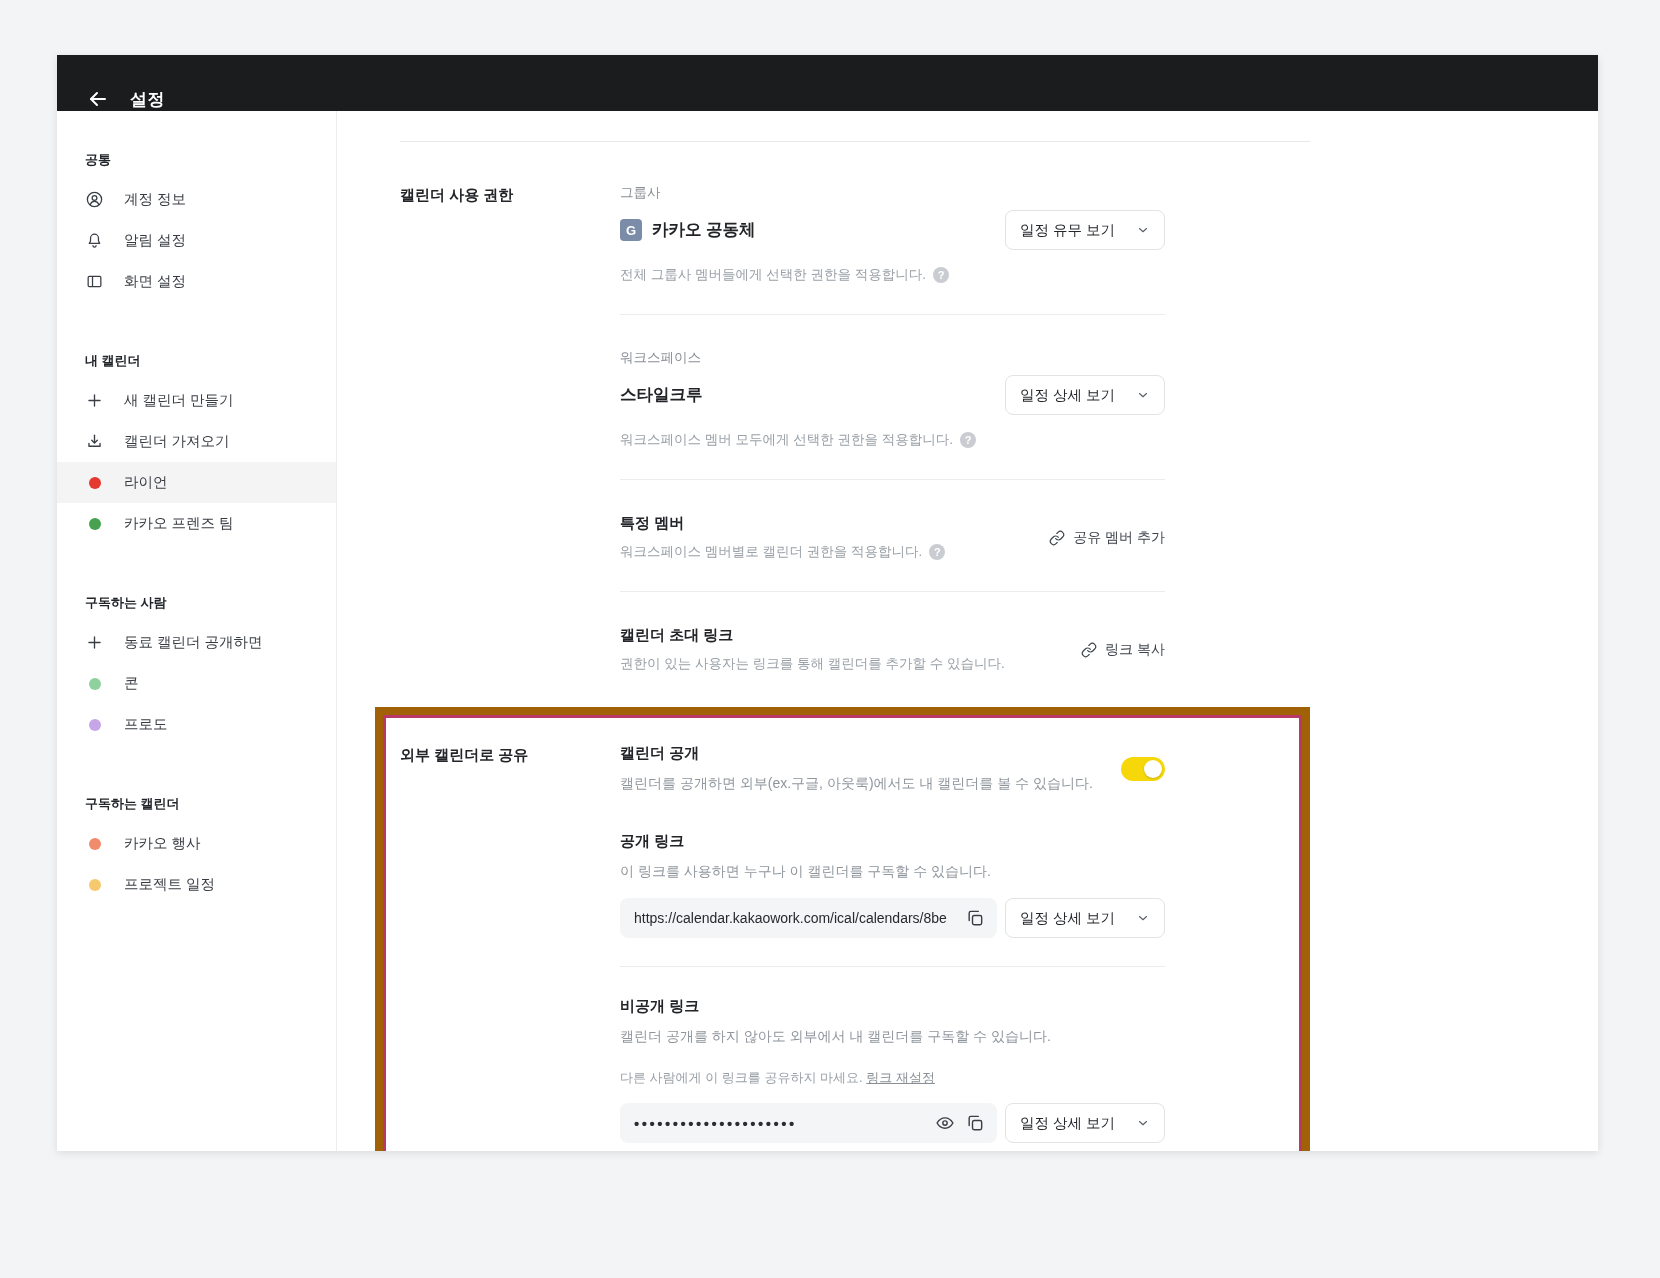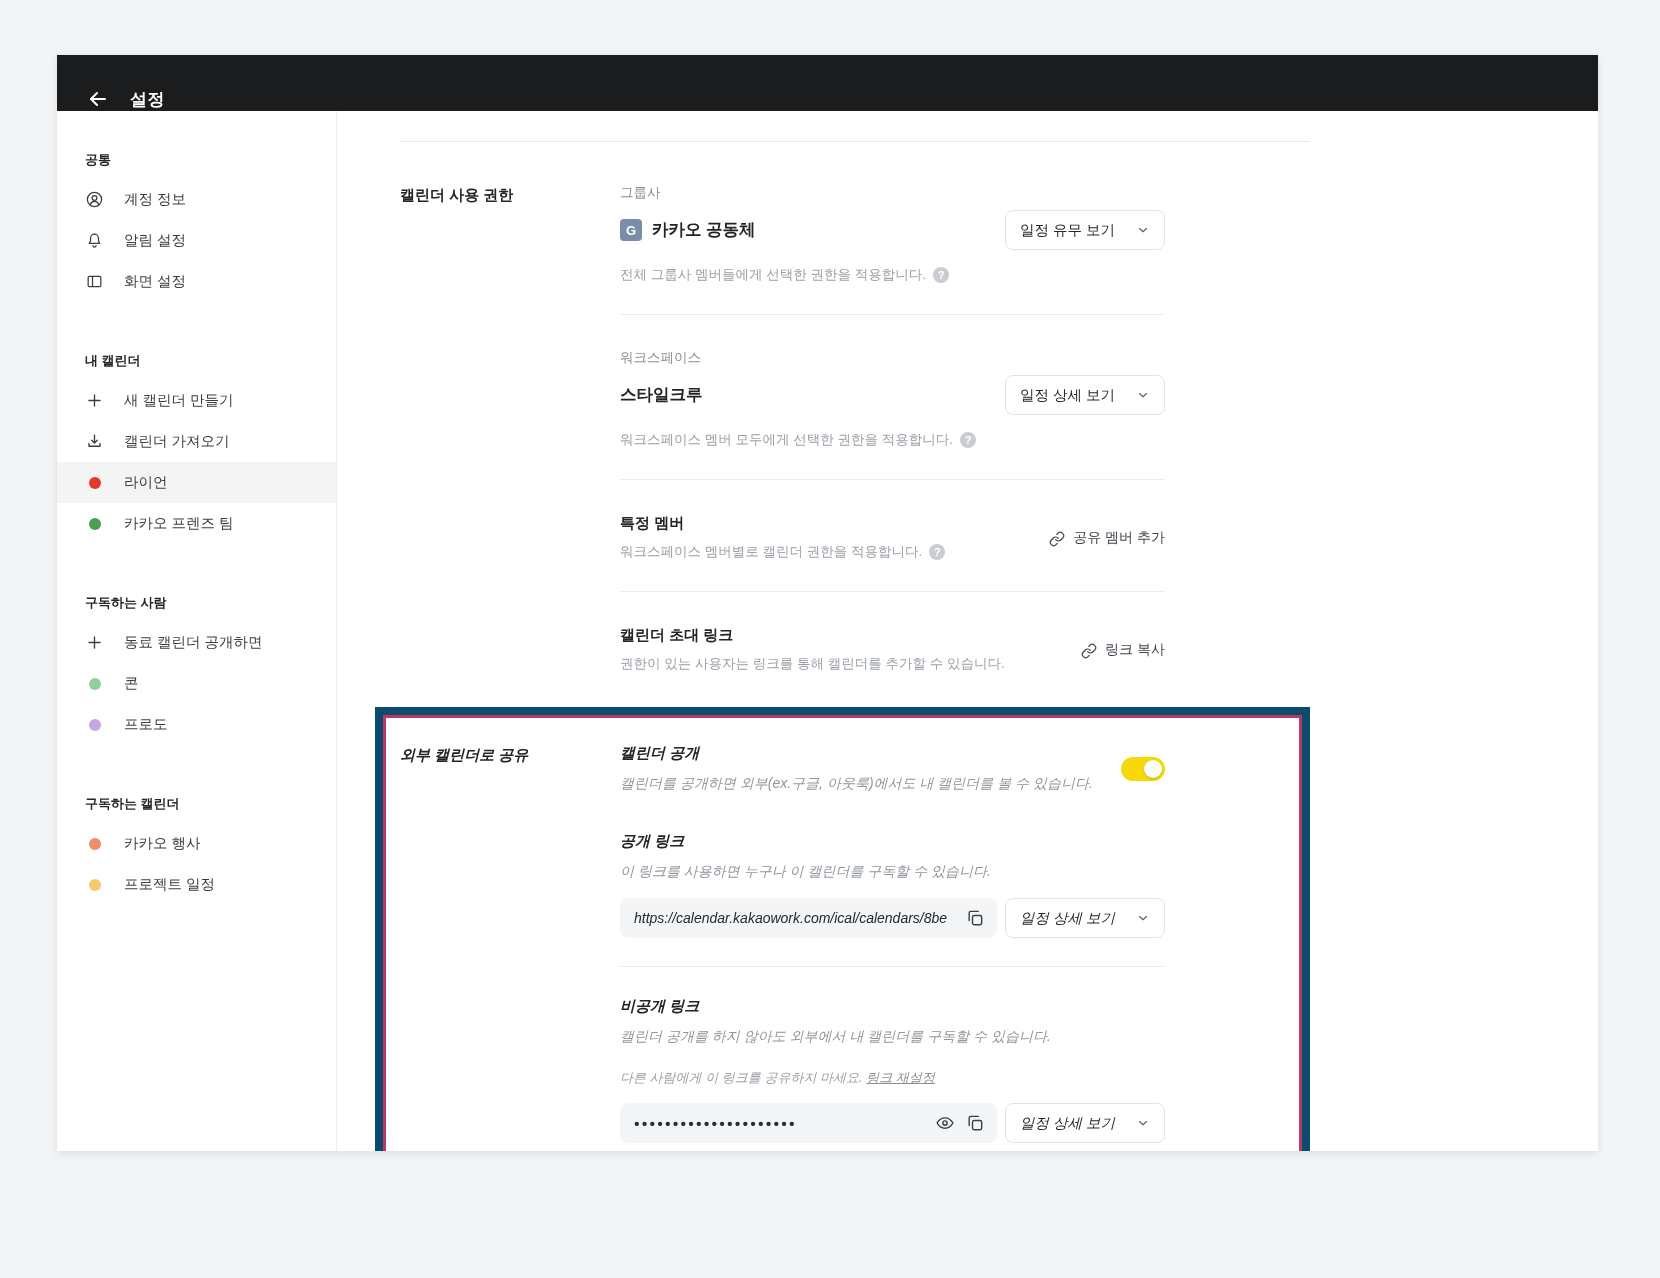--- a/index.html
+++ b/index.html
@@ -74,25 +74,25 @@
     width:160px; height:40px; background:#fff;
     border:1px solid #E2E3E5; border-radius:8px;
     display:flex; align-items:center; justify-content:space-between;
     padding:0 14px; font-size:14.5px; color:#23262B; cursor:pointer; flex:0 0 160px;
   }
   .chev { width:14px; height:14px; color:#5B6169; }
 
   .flat-row { display:flex; justify-content:space-between; align-items:center; }
   .flat-title { font-size:15px; font-weight:700; color:#222428; }
   .flat-helper { margin-top:10px; }
-  .action { display:flex; align-items:flex-end; gap:8px; font-size:14px; color:#3E434B; cursor:pointer; white-space:nowrap; }
+  .action { display:flex; align-items:center; gap:8px; font-size:14px; color:#3E434B; cursor:pointer; white-space:nowrap; }
   .action svg { width:16px; height:16px; }
 
   
-  .hl-band { background:#0c4a6e; padding:8px; margin:34px 8px 0 -25px; width:935px;font-style:italic; }
+  .hl-band { background:#a16207; padding:8px; margin:34px 8px 0 -25px; width:935px; }
   .hl-box { background:#fff; border:3px solid #BA3866; padding:26px 0 24px 14px; display:flex; }
   .hl-box .row-body { width:545px; }
 
   .toggle-row { display:flex; justify-content:space-between; align-items:center; }
   .block-title { font-size:15px; font-weight:700; color:#222428; }
   .block-desc { margin-top:10px; font-size:14px; color:#8F959C; line-height:1.5; }
   .toggle {
     width:44px; height:24px; border-radius:12px; background:#F6D70A;
     position:relative; cursor:pointer; flex:0 0 44px;
   }

